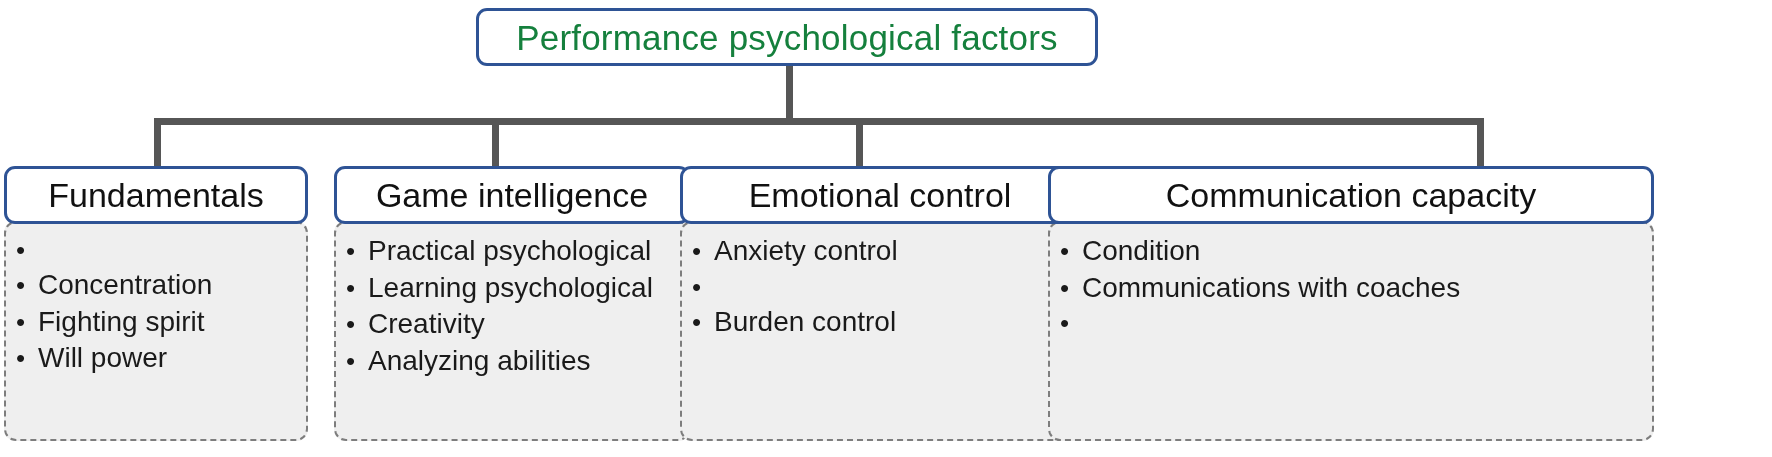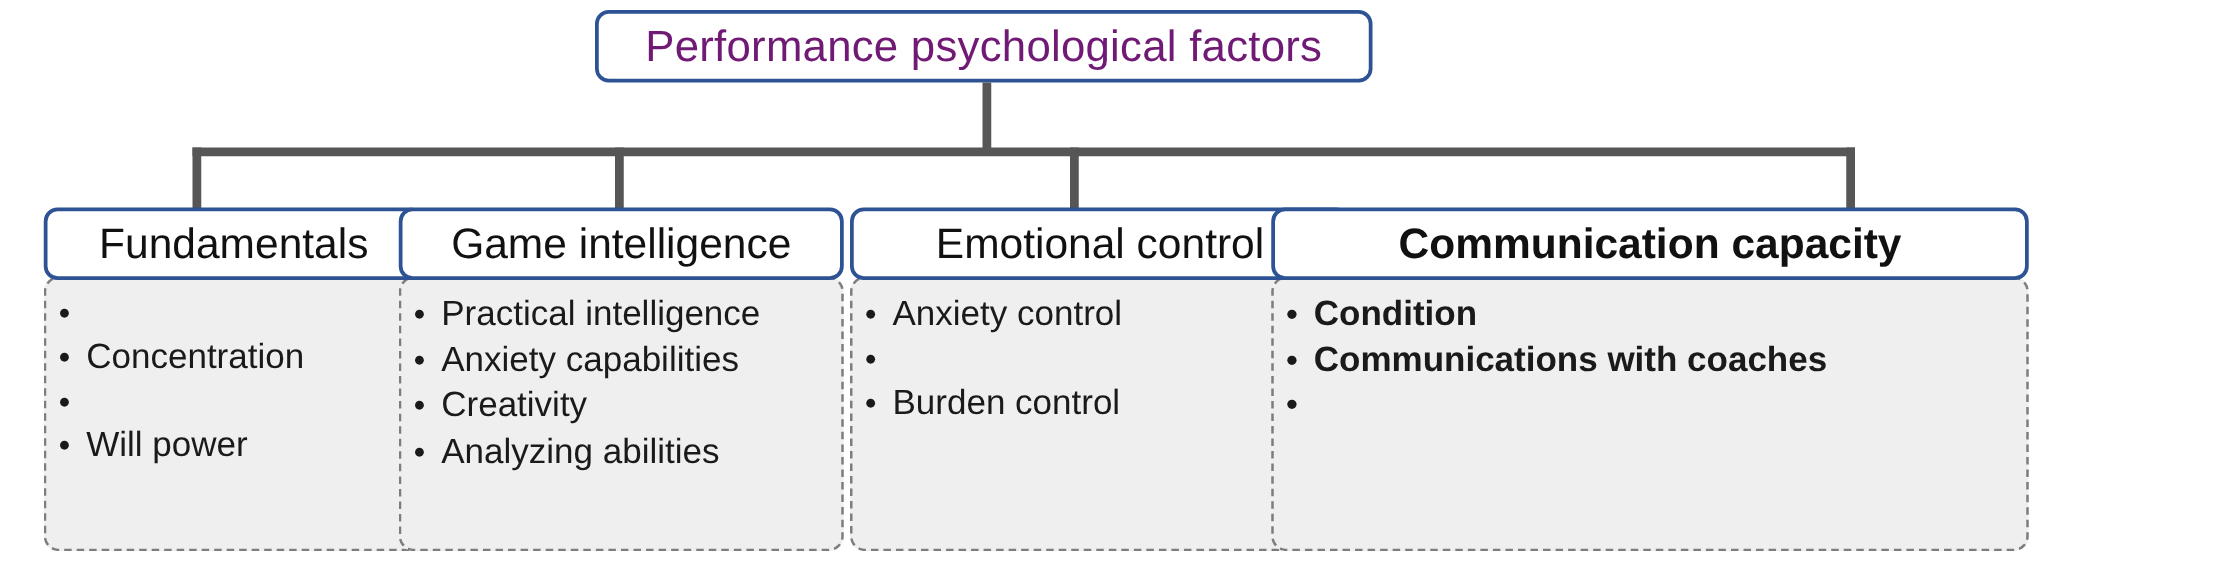--- a/index.html
+++ b/index.html
@@ -32,21 +32,21 @@
     border-radius: 11px;
     background: #ffffff;
     display: flex;
     align-items: center;
     justify-content: center;
   }
   .root-box .root-label {
     font-size: 35px;
     line-height: 1;
     letter-spacing: 0.2px;
-    color: #701a75;
+    color: #15803d;
     white-space: nowrap;
   }
 
   
   .connector {
     position: absolute;
     background: #565656;
   }
   .trunk-vertical {
     left: 786px;
@@ -120,24 +120,24 @@
   .bullet-dot {
     display: inline-block;
     width: 22px;
     flex: 0 0 22px;
     text-align: left;
     font-size: 26px;
     color: #1a1a1a;
   }
 
   
-  #branch-0 { left: 4px;    width: 304px; margin-left: 31px; }
-  #branch-1 { left: 319px;  width: 356px; border-radius: 12px; }
+  #branch-0 { left: 4px;    width: 304px; }
+  #branch-1 { left: 334px;  width: 356px; border-radius: 12px; }
   #branch-2 { left: 680px;  width: 400px; }
-  #branch-3 { left: 1017px; width: 606px; font-weight: bold; }
+  #branch-3 { left: 1048px; width: 606px; }
 
   #branch-0 .branch-body { height: 220px; }
   #branch-1 .branch-body { height: 220px; }
   #branch-2 .branch-body { height: 220px; }
   #branch-3 .branch-body { height: 220px; }
 </style>
 </head>
 <body>
 
 <div id="diagram-root">
@@ -161,42 +161,43 @@
       <ul class="bullet-list">
         <li>
           <span class="bullet-dot">•</span>
         </li>
         <li>
           <span class="bullet-dot">•</span>
           <span>Concentration</span>
         </li>
         <li>
           <span class="bullet-dot">•</span>
+          <span>Fighting spirit</span>
         </li>
         <li>
           <span class="bullet-dot">•</span>
           <span>Will power</span>
         </li>
       </ul>
     </div>
   </div>
 
   <div class="branch" id="branch-1">
     <div class="branch-header">
       <span class="branch-title">Game intelligence</span>
     </div>
     <div class="branch-body">
       <ul class="bullet-list">
         <li>
           <span class="bullet-dot">•</span>
-          <span>Practical intelligence</span>
-        </li>
-        <li>
-          <span class="bullet-dot">•</span>
-          <span>Anxiety capabilities</span>
+          <span>Practical psychological</span>
+        </li>
+        <li>
+          <span class="bullet-dot">•</span>
+          <span>Learning psychological</span>
         </li>
         <li>
           <span class="bullet-dot">•</span>
           <span>Creativity</span>
         </li>
         <li>
           <span class="bullet-dot">•</span>
           <span>Analyzing abilities</span>
         </li>
       </ul>

